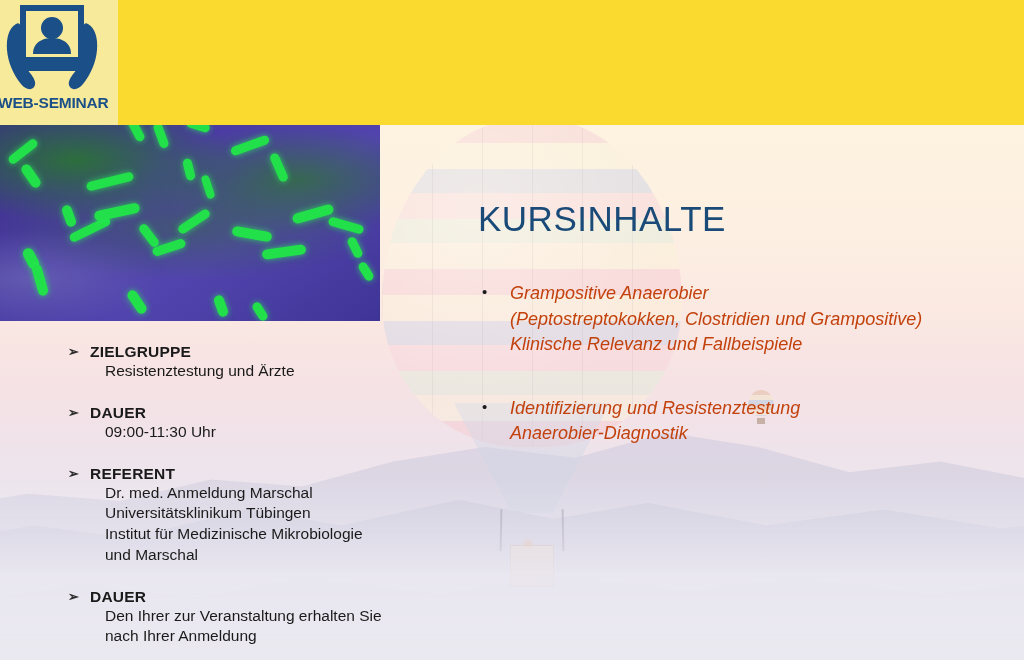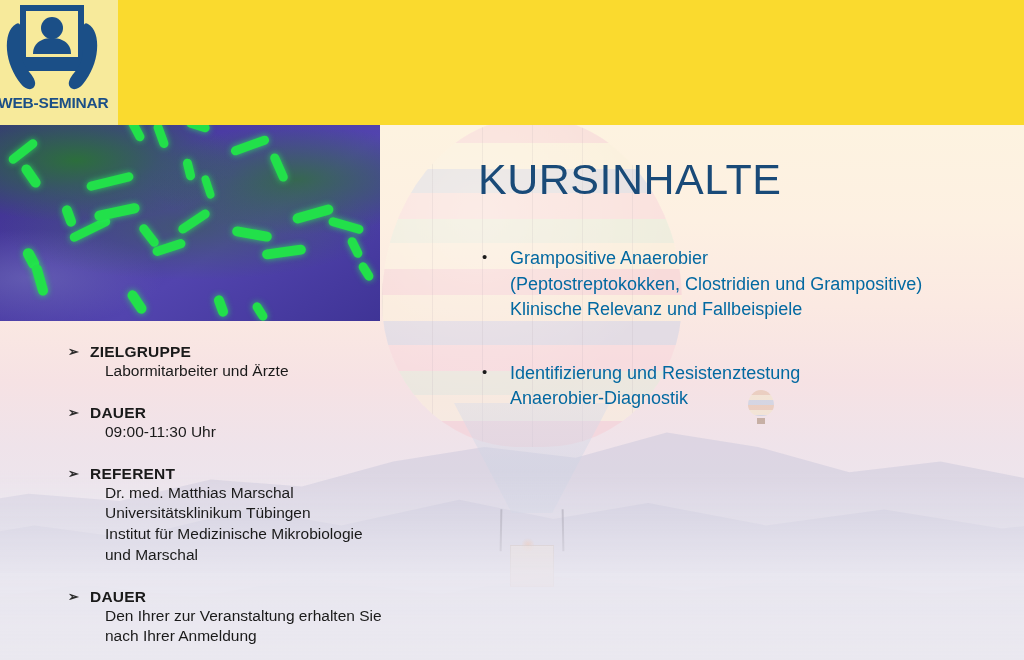--- a/index.html
+++ b/index.html
@@ -232,42 +232,44 @@
   .info-body div { white-space:nowrap; }
 
   
   .content {
     position:absolute;
     left:478px; top:155px;
     width:546px;
     z-index:6;
   }
   .content-title {
-    font-size:43px;
+    font-size:35px;
     color:#194a78;
     letter-spacing:.5px;
     margin-bottom:42px;
+    margin-top:44px;
   }
   .bullet-row {
     display:flex;
     align-items:flex-start;
     margin-bottom:38px;
   }
   .bullet-row:last-child { margin-bottom:0; }
   .dot {
     flex:0 0 32px;
     font-size:15px;
     color:#1b1b1b;
     line-height:1.45;
     padding-left:4px;
   }
   .bullet-text {
     font-size:18px;
-    color:#0369a1;
+    color:#c2410c;
     line-height:1.42;
+    font-style:italic;
   }
   .bullet-text div { white-space:nowrap; }
 </style>
 </head>
 <body>
 
 <div class="slide">
 
   <div class="bg">
     <div class="ridge-a"></div>
@@ -347,41 +349,41 @@
   </div>
 
   <div class="info-list">
 
     <div class="info-block">
       <div class="info-head">
         <span class="arrow-marker">➢</span>
         <span>ZIELGRUPPE</span>
       </div>
       <div class="info-body">
-        <div>Labormitarbeiter und Ärzte</div>
+        <div>Resistenztestung und Ärzte</div>
       </div>
     </div>
 
     <div class="info-block">
       <div class="info-head">
         <span class="arrow-marker">➢</span>
         <span>DAUER</span>
       </div>
       <div class="info-body">
         <div>09:00-11:30 Uhr</div>
       </div>
     </div>
 
     <div class="info-block">
       <div class="info-head">
         <span class="arrow-marker">➢</span>
         <span>REFERENT</span>
       </div>
       <div class="info-body">
-        <div>Dr. med. Matthias Marschal</div>
+        <div>Dr. med. Anmeldung Marschal</div>
         <div>Universitätsklinikum Tübingen</div>
         <div>Institut für Medizinische Mikrobiologie</div>
         <div>und Marschal</div>
       </div>
     </div>
 
     <div class="info-block">
       <div class="info-head">
         <span class="arrow-marker">➢</span>
         <span>DAUER</span>

